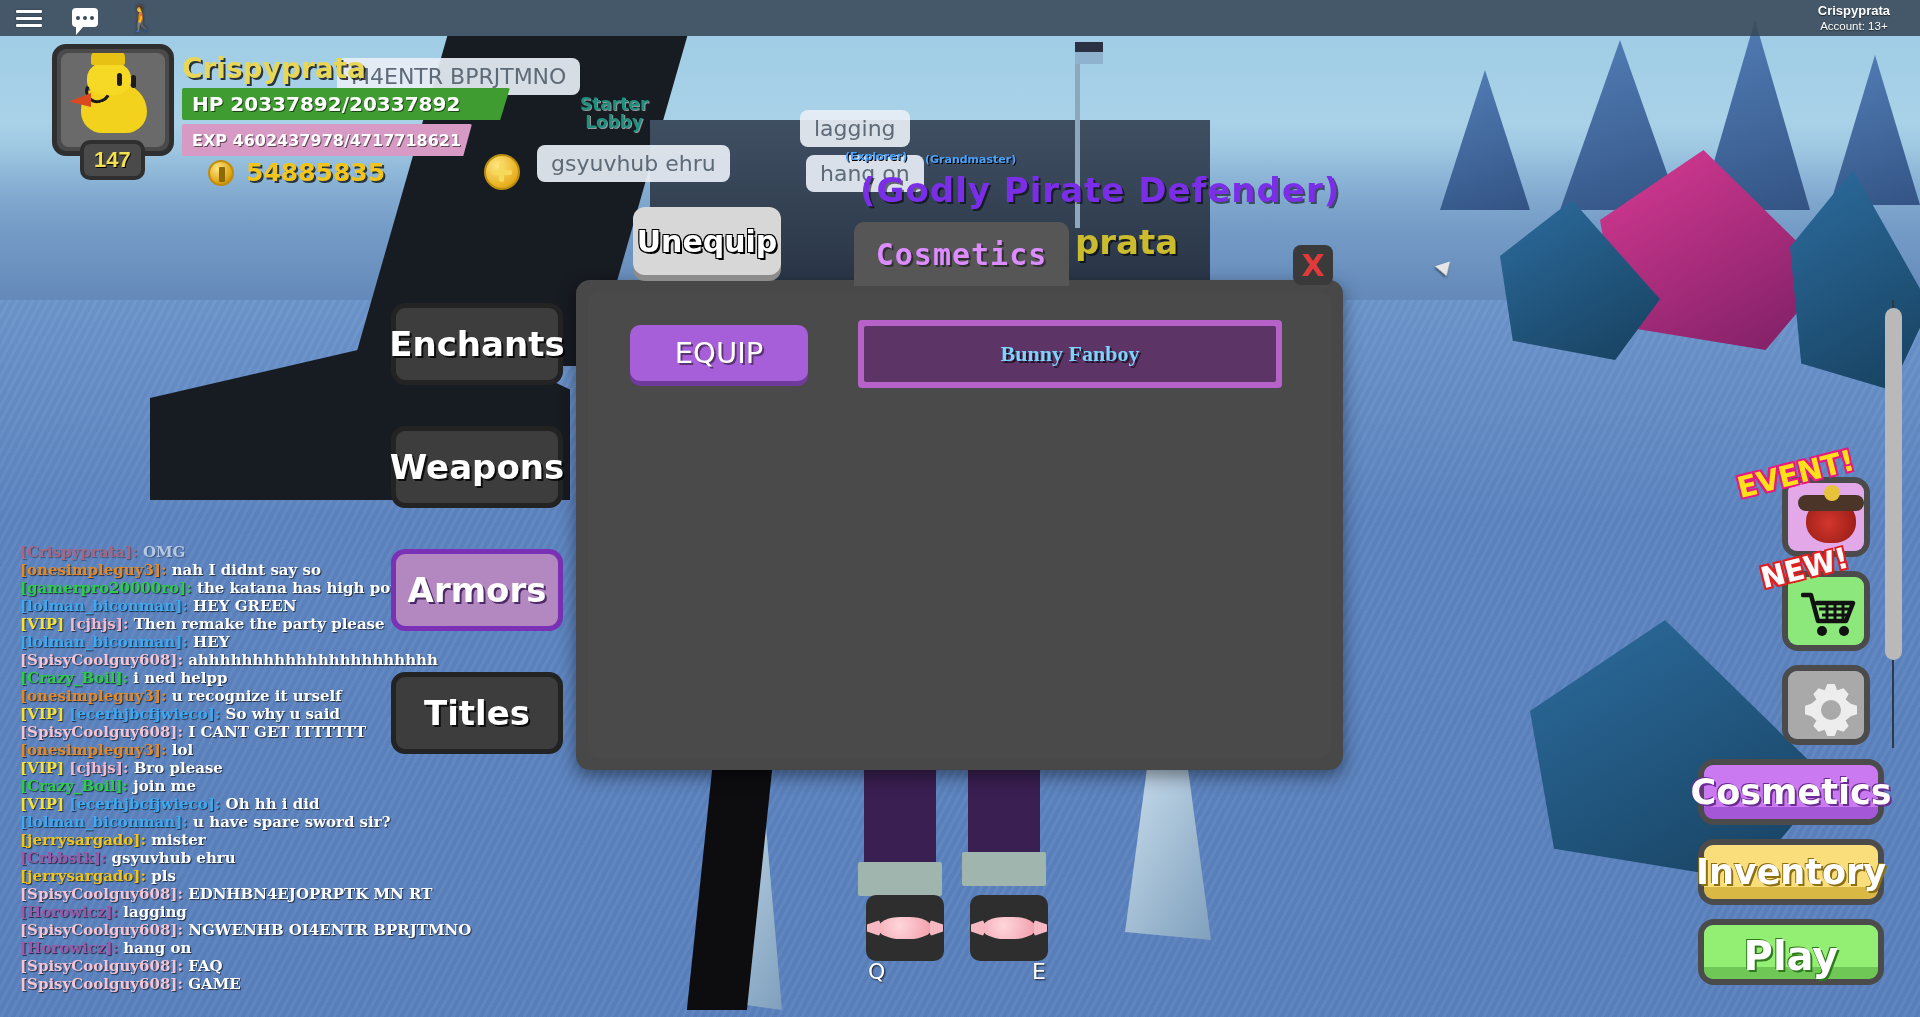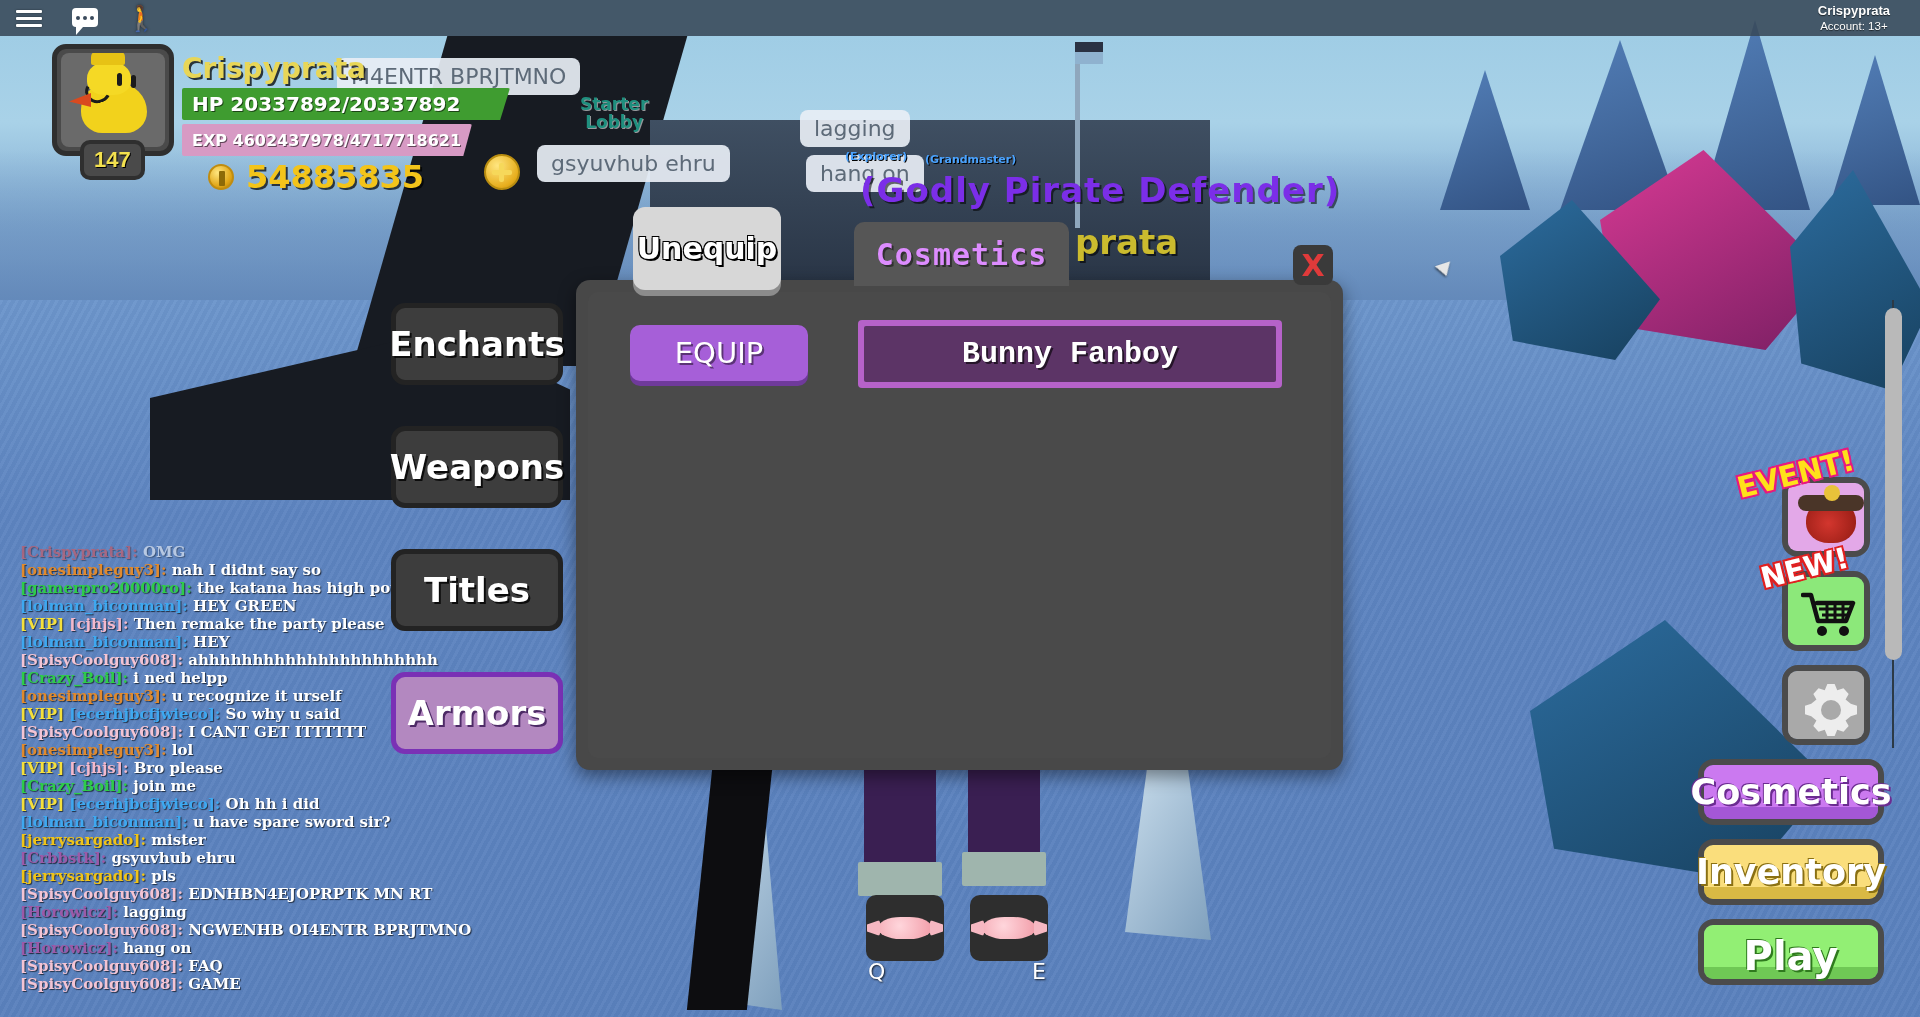--- a/index.html
+++ b/index.html
@@ -161,21 +161,21 @@
   .coin-icon {
     width:26px; height:26px; border-radius:50%;
     background: radial-gradient(circle at 35% 30%, #ffe680, #e0a516 65%, #a97b0c);
     border:2px solid #c08c10; position:relative;
   }
   .coin-icon:after {
     content:""; position:absolute; left:9px; top:5px; width:6px; height:15px;
     background:#8d6a08; border-radius:1px;
   }
   .coin-amount {
-    color:#f3c41a; font-size:32px; font-weight:bold;
+    color:#f3c41a; font-size:25px; font-weight:bold;
     text-shadow: 2px 2px 0 rgba(0,0,0,.7);
     font-family:"DejaVu Sans", sans-serif;
   }
   .plus-btn {
     position:absolute; left:432px; top:110px; width:36px; height:36px; border-radius:50%;
     background: radial-gradient(circle at 35% 30%, #ffe680, #e7ae1d 70%, #b1820d);
     border:2px solid #b98d10; cursor:pointer;
   }
   .plus-btn:before, .plus-btn:after {
     content:""; position:absolute; background:#f6d85a; border-radius:2px;
@@ -270,36 +270,36 @@
   }
   .item-row {
     position:absolute; left:858px; top:320px; width:424px; height:68px;
     background:#b662c9; border-radius:4px; z-index:50; padding:6px; cursor:pointer;
   }
   .item-row-inner {
     width:100%; height:100%; background:#5c3466; border-radius:2px;
     display:flex; align-items:center; justify-content:center;
   }
   .item-row-inner span {
-    color:#ffffff; font-size:30px; font-weight:bold;
+    color:#7dd3fc; font-size:22px; font-weight:bold;
     text-shadow: 2px 2px 0 rgba(0,0,0,.6);
-    font-family:Liberation Mono, monospace;
+    font-family:Liberation Serif, serif;
   }
   .scroll-track {
     position:absolute; right:26px; top:300px; width:2px; height:448px;
     background:#2c3a46; z-index:50;
   }
   .scroll-thumb {
     position:absolute; right:18px; top:308px; width:17px; height:352px;
     background:#b9b9b9; border-radius:9px; z-index:51; cursor:pointer;
   }
 
   
   .unequip-tip {
-    position:absolute; left:633px; top:207px; width:148px; height:83px;
+    position:absolute; left:633px; top:207px; width:148px; height:68px;
     background:#d7d7d7; border-radius:12px;
     box-shadow: 0 6px 0 #8c8c8c;
     display:flex; align-items:center; justify-content:center; z-index:55;
     cursor:pointer;
   }
   .unequip-tip span {
     color:#fff; font-size:30px; font-weight:bold;
     text-shadow: 2px 2px 0 #000, -1px -1px 0 #000, 1px -1px 0 #000, -1px 1px 0 #000;
     font-family:"DejaVu Sans", sans-serif;
   }
@@ -525,22 +525,22 @@
       <div class="coin-icon"></div>
       <div class="coin-amount">54885835</div>
     </div>
     <div class="plus-btn"></div>
   </div>
 
 
   <div class="left-tabs">
     <div class="tab-btn">Enchants</div>
     <div class="tab-btn">Weapons</div>
+    <div class="tab-btn active">Armors</div>
     <div class="tab-btn">Titles</div>
-    <div class="tab-btn active">Armors</div>
   </div>
 
   <div class="cos-title-tab">
     <span>Cosmetics</span>
   </div>
   <div class="close-x">X</div>
 
   <div class="modal">
     <div class="modal-inner"></div>
   </div>

